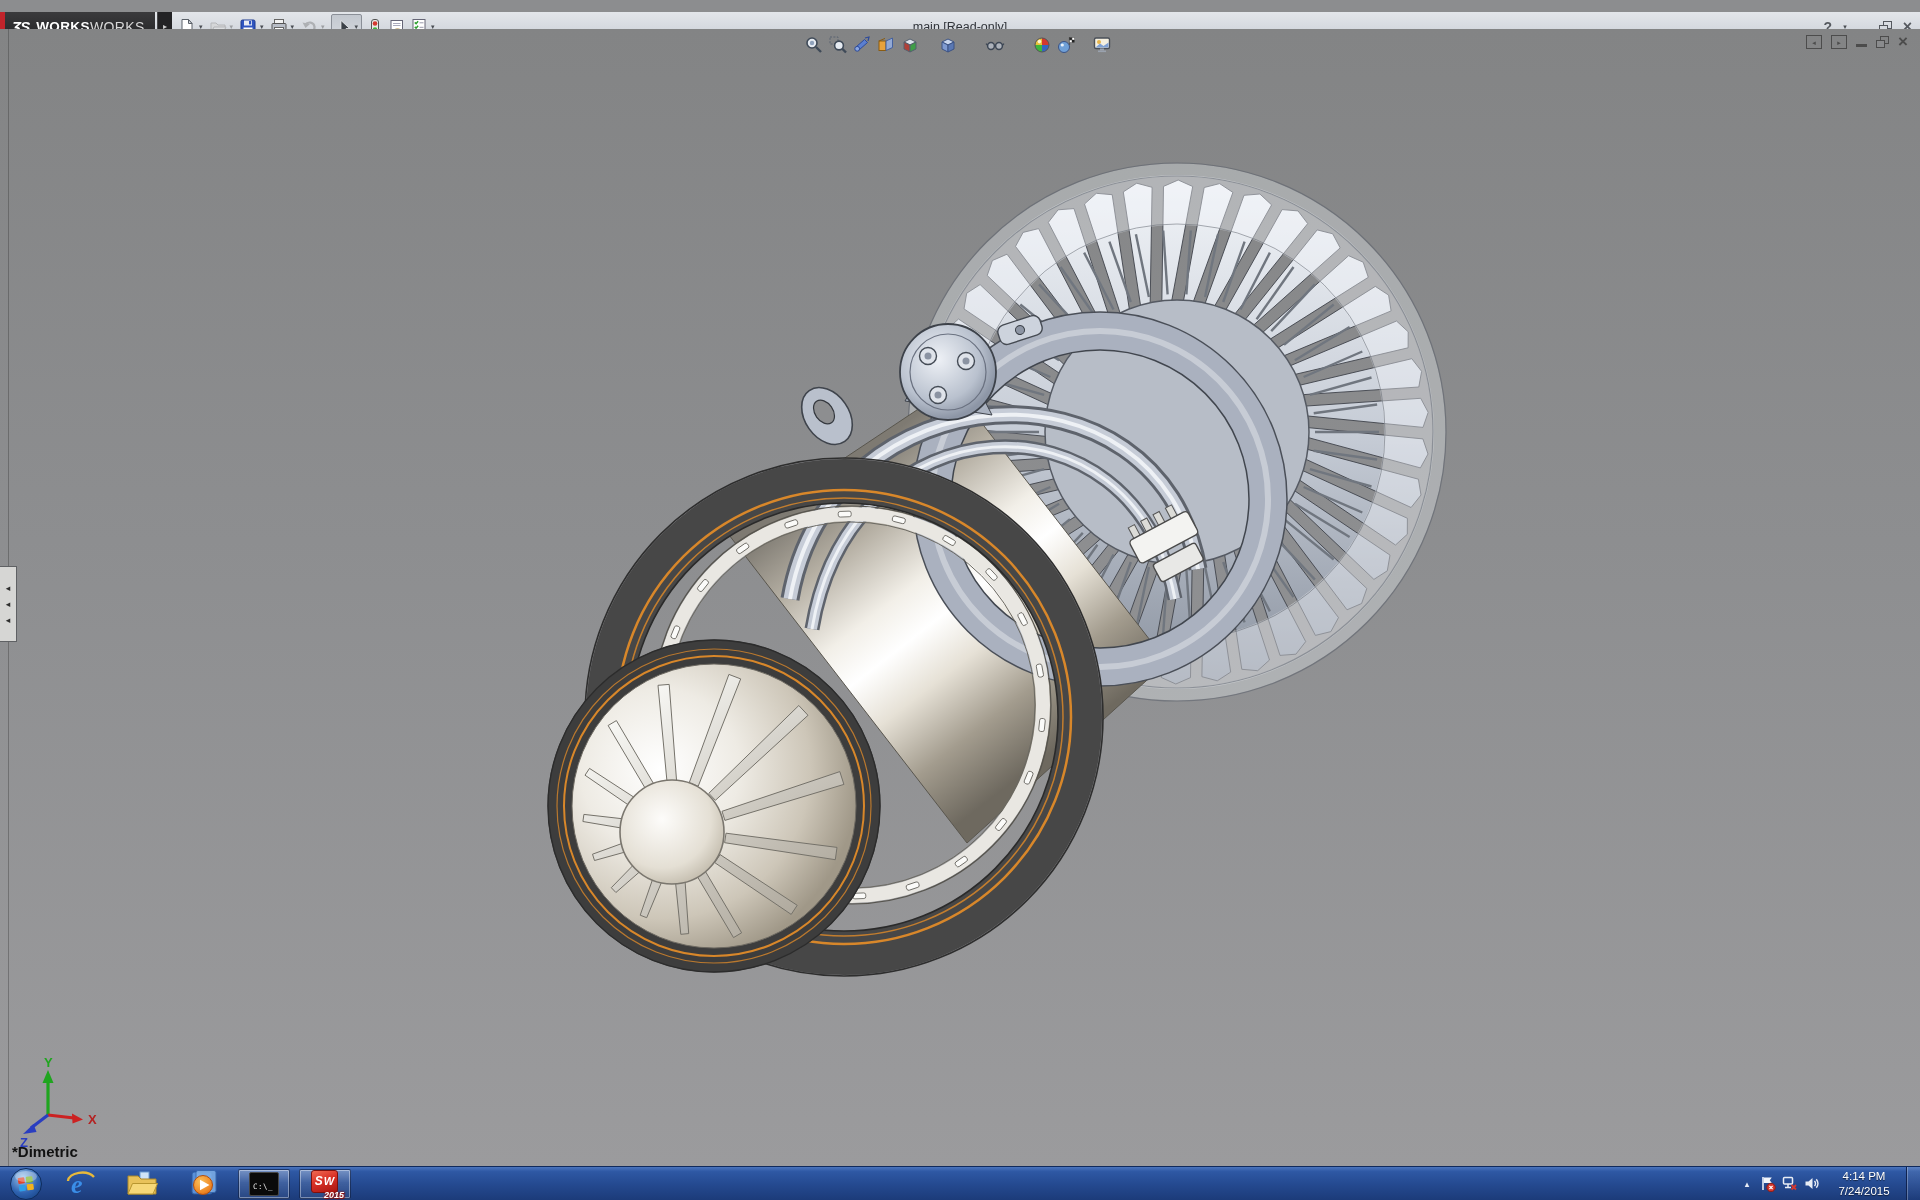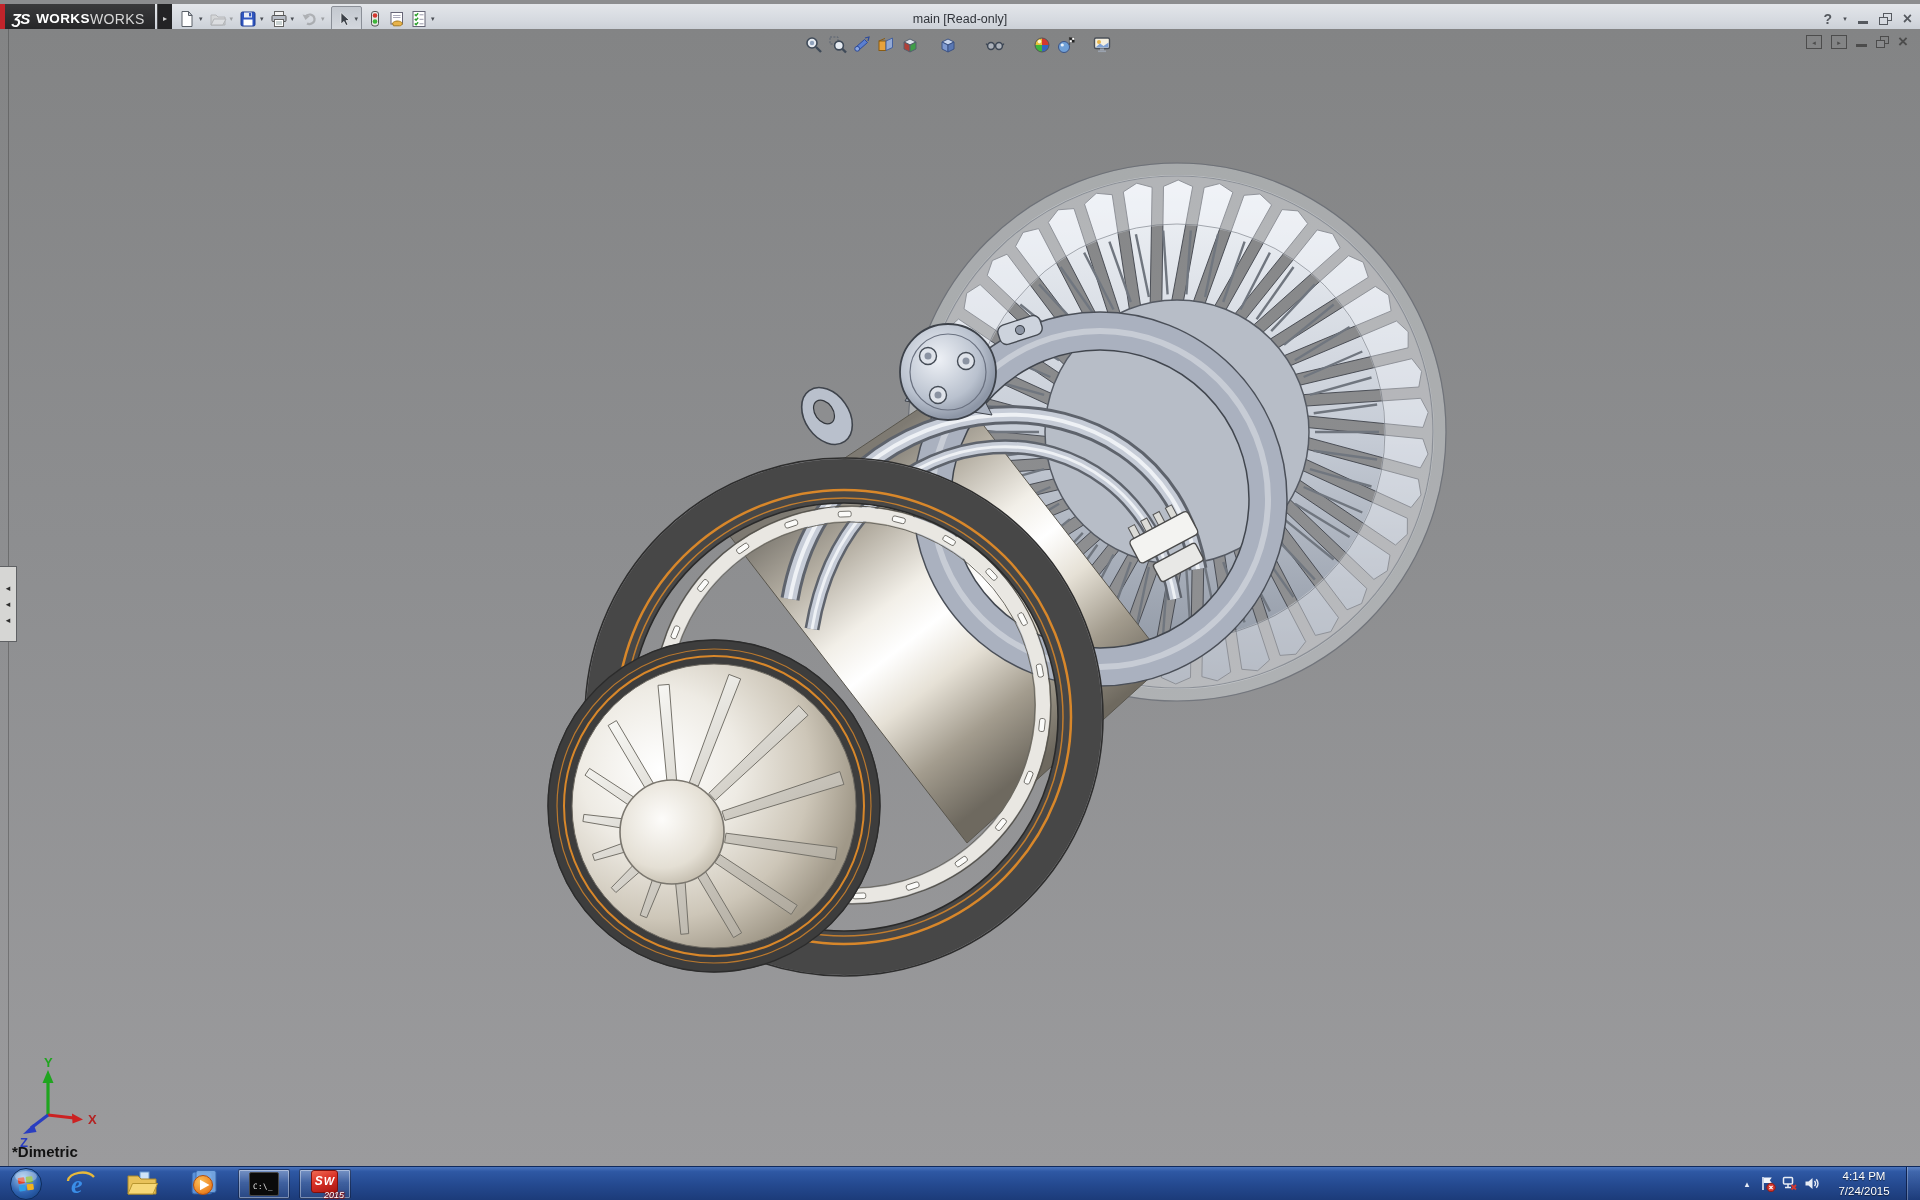--- a/index.html
+++ b/index.html
@@ -1,20 +1,20 @@
 <!DOCTYPE html>
 <html><head>
 <meta charset="utf-8">
 <style>
   html,body{margin:0;padding:0;width:1920px;height:1200px;overflow:hidden;
     font-family:"Liberation Sans",sans-serif;-webkit-font-smoothing:antialiased;}
   .screen{position:relative;width:1920px;height:1200px;background:#8c8d8f;}
 
   
-  .titlebar{position:absolute;left:0;top:4px;width:100%;height:29px;
+  .titlebar{position:absolute;left:0;top:12px;width:100%;height:29px;
     background:linear-gradient(180deg,#e3e6ea 0%,#d6dae0 55%,#c8cdd4 100%);
     border-bottom:1px solid #8d9299;box-sizing:border-box;}
   .logo-block{position:absolute;left:0;top:0;height:29px;display:flex;align-items:center;
     background:linear-gradient(180deg,#3a3a3c,#232325);padding:0 10px 0 12px;}
   .logo-red{position:absolute;left:0;top:0;width:5px;height:29px;background:#c2242b;}
   .logo-glyph{color:#fff;font-style:italic;font-weight:bold;font-size:15px;margin-right:7px;letter-spacing:-1px;}
   .logo-solid{color:#fff;font-weight:bold;font-size:13.5px;letter-spacing:.4px;}
   .logo-works{color:#d8d8d8;font-weight:normal;font-size:14px;letter-spacing:.4px;}
   .logo-flyout{height:29px;display:flex;align-items:center;background:#232325;color:#cfcfcf;
     font-size:8px;padding:0 5px;border-left:1px solid #4a4a4c;}
@@ -69,21 +69,21 @@
     border:1px solid rgba(10,28,64,.65);box-shadow:inset 0 0 0 1px rgba(255,255,255,.38);}
   .cmd-ico{width:30px;height:24px;background:#0a0a0a;border:1px solid #474747;border-radius:2px;
     box-sizing:border-box;padding:2px 15px 0 3px;}
   .cmd-ico span{font-family:"DejaVu Sans Mono",monospace;font-size:7.5px;color:#e8e8e8;letter-spacing:.5px;}
   .sw-ico{position:relative;width:34px;height:28px;}
   .sw-cube{position:absolute;left:3px;top:0;width:27px;height:23px;border-radius:3px;
     background:linear-gradient(160deg,#ef6a52 0%,#d93026 45%,#a81712 100%);border:1px solid #7e100d;
     display:flex;align-items:center;justify-content:center;box-sizing:border-box;}
   .sw-cube .s1{color:#fff;font-weight:bold;font-size:12px;font-style:italic;}
   .sw-cube .s2{color:#fff;font-weight:bold;font-size:11px;font-style:italic;margin-left:1px;}
-  .sw-year{position:absolute;right:-2px;bottom:-2px;font-size:9px;font-weight:normal;color:#fff;
+  .sw-year{position:absolute;right:-2px;bottom:-2px;font-size:9px;font-weight:bold;color:#fff;
     text-shadow:0 0 2px #a81712,0 0 2px #a81712,1px 1px 1px #7e100d;font-style:italic;}
   .tray{margin-left:auto;display:flex;align-items:center;height:34px;}
   .tray-arrow{color:#e6ecf6;font-size:9px;width:18px;text-align:center;}
   .tray-ico{width:22px;height:34px;display:flex;align-items:center;justify-content:center;}
   .clock{width:72px;text-align:center;color:#fff;font-size:11.5px;line-height:1.25;
     text-shadow:0 1px 1px rgba(0,0,0,.6);margin:0 6px 0 6px;}
   .show-desktop{width:13px;height:34px;border-left:1px solid #0f2350;
     box-shadow:inset 1px 0 0 rgba(255,255,255,.28);background:linear-gradient(180deg,rgba(255,255,255,.10),rgba(255,255,255,0));}
 </style>
 </head>

